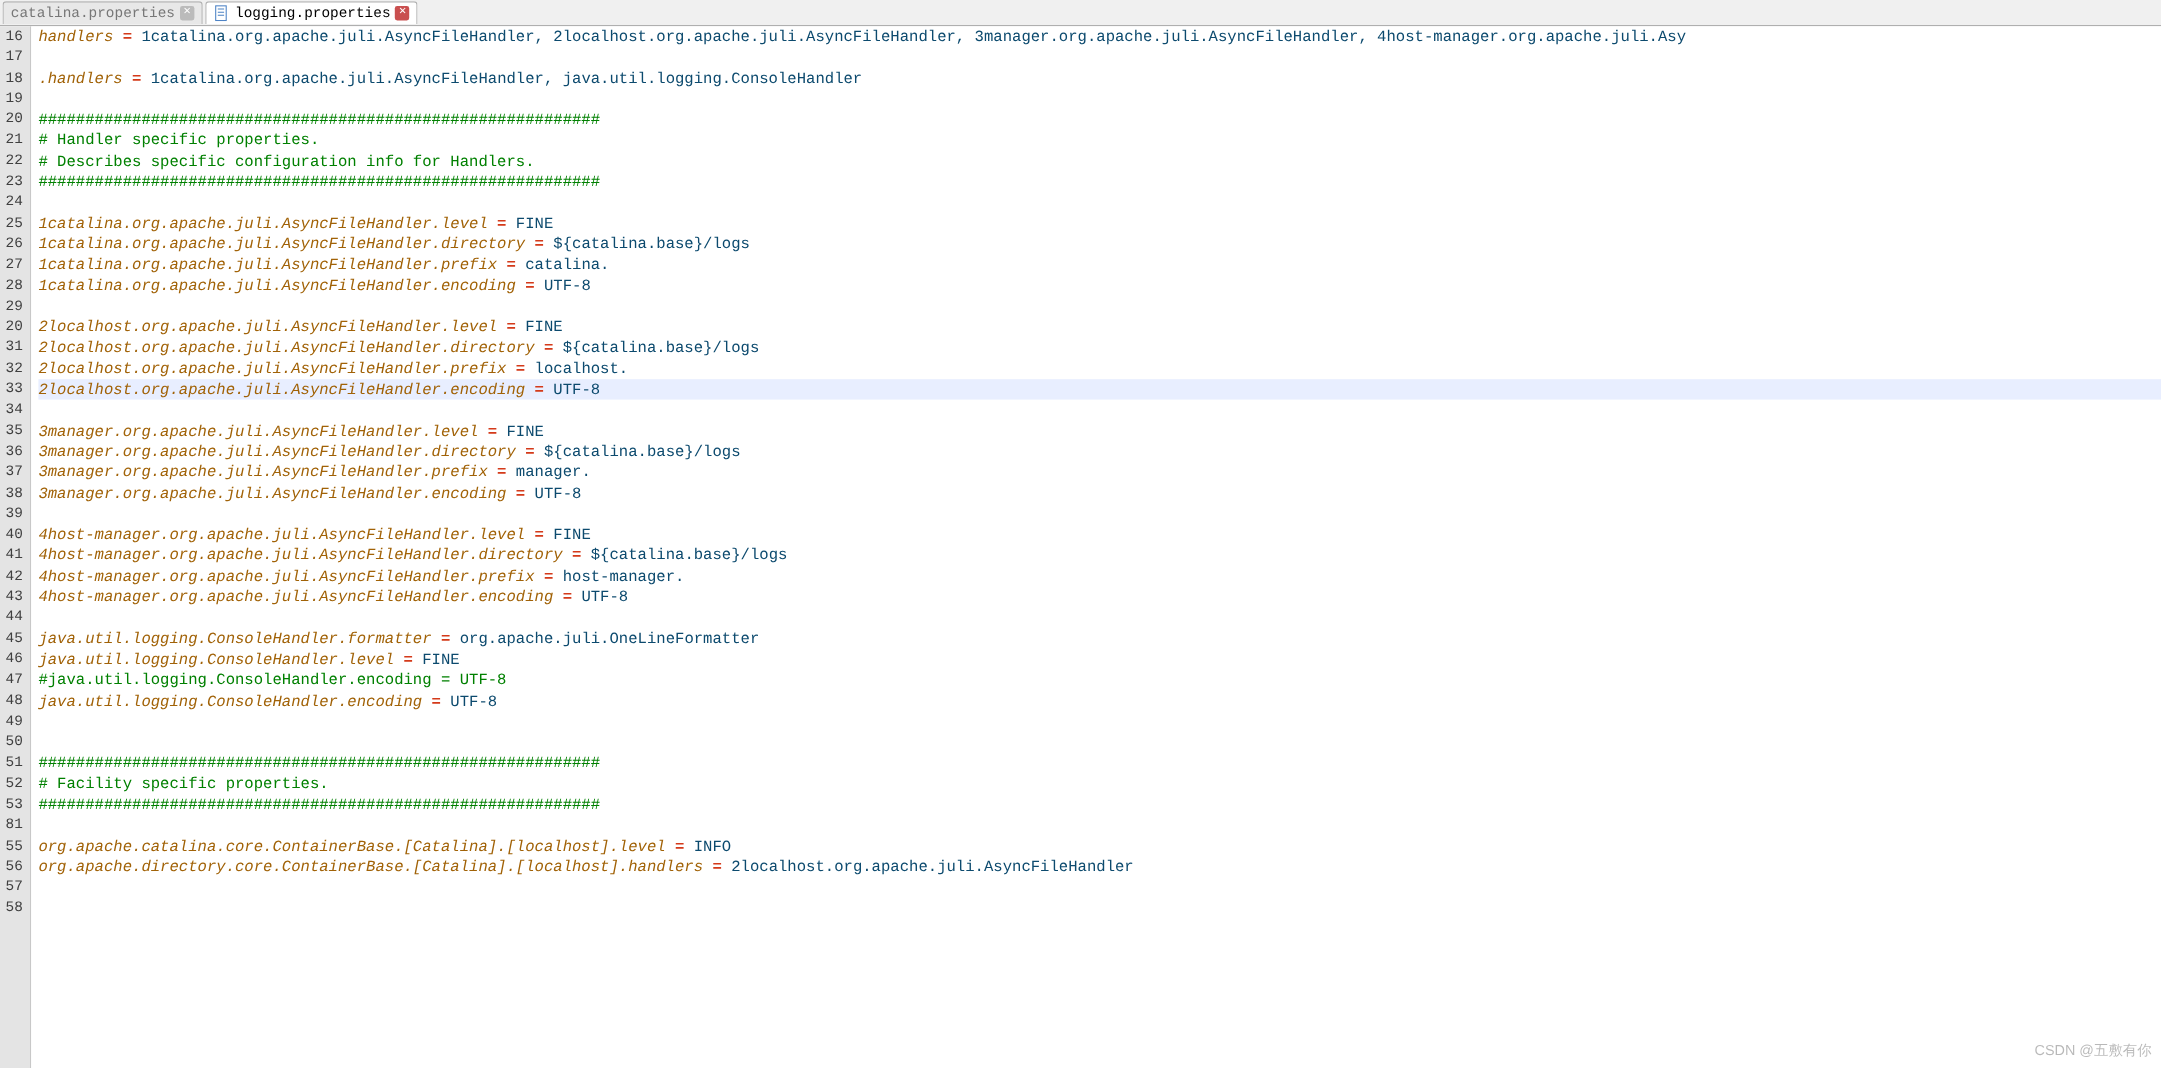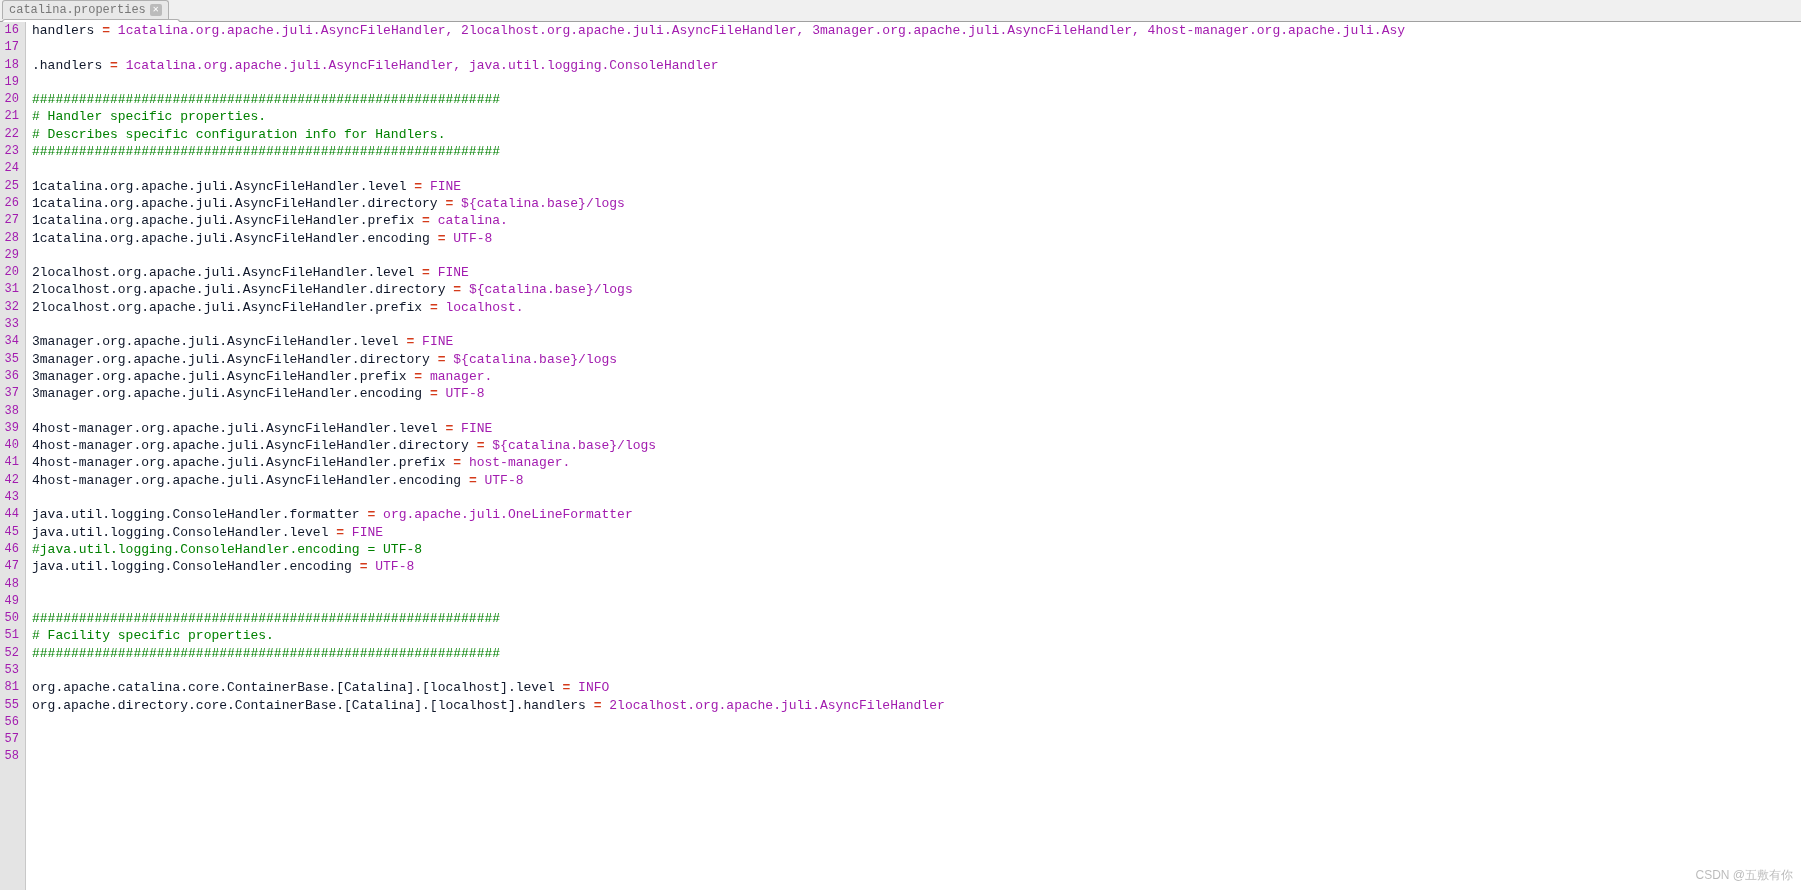--- a/index.html
+++ b/index.html
@@ -1,31 +1,31 @@
 <!DOCTYPE html>
 <html><head>
 <meta charset="utf-8">
 <style>
   * { box-sizing: border-box; margin: 0; padding: 0; }
   html, body { width: 100%; height: 100%; font-family: Consolas, "Courier New", monospace; font-size: 13px; background: #f4f4f4; overflow: hidden; }
-  .tab-bar { display: flex; align-items: flex-start; background: #f0f0f0; border-bottom: 1px solid #a0a0a0; height: 22px; padding-left: 2px; flex-direction: column; }
+  .tab-bar { display: flex; align-items: center; background: #f0f0f0; border-bottom: 1px solid #a0a0a0; height: 22px; padding-left: 2px; }
   .tab { display: flex; align-items: center; gap: 4px; padding: 2px 6px; background: #e8e8e8; border: 1px solid #b0b0b0; border-bottom: none; margin-right: 2px; font-size: 12px; color: #777; cursor: pointer; border-top-left-radius: 3px; border-top-right-radius: 3px; }
   .tab.active { background: #fff; color: #000; }
   .tab .close { width: 12px; height: 12px; display: inline-flex; align-items: center; justify-content: center; font-size: 10px; font-weight: bold; color: #fff; background: #c94f4f; border-radius: 2px; line-height: 1; }
   .tab .close.inactive { background: #bbb; }
   .file-icon { width: 14px; height: 14px; display:inline-block; }
   .editor-wrap { display: flex; height: calc(100% - 22px); background: #fff; }
-  .gutter { background: #e4e4e4; color: #a21caf; text-align: right; padding: 0 6px 0 4px; user-select: none; border-right: 1px solid #c8c8c8; min-width: 26px; }
+  .gutter { background: #e4e4e4; color: #404040; text-align: right; padding: 0 6px 0 4px; user-select: none; border-right: 1px solid #c8c8c8; min-width: 26px; }
   .gutter div { height: 17.3px; line-height: 17.3px; font-size: 12px; }
   .code { flex: 1; overflow-x: auto; background: #fff; padding-left: 6px; position: relative; }
   .line { height: 17.3px; line-height: 17.3px; white-space: pre; position: relative; }
   .line.hl { background: #e8eeff; }
-  .k { color: #0f172a; }    
+  .k { color: #a16207; font-style: italic; }    
   .eq { color: #d43a1a; font-weight: bold; }    
-  .v { color: #a21caf; }                            
+  .v { color: #0c4a6e; }                            
   .c { color: #008000; }
   .watermark { position: fixed; right: 8px; bottom: 6px; color: rgba(0,0,0,0.28); font-size: 12px; font-family: Arial, sans-serif; pointer-events: none; }
 </style>
 </head>
 <body>
 
 <div class="tab-bar">
   <div class="tab">
     <span>catalina.properties</span>
     <span class="close inactive">✕</span>
@@ -99,20 +99,21 @@
       <div class="line"><span class="c">############################################################</span></div>
       <div class="line">&nbsp;</div>
       <div class="line"><span class="k">1catalina.org.apache.juli.AsyncFileHandler.level </span><span class="eq">=</span><span class="v"> FINE</span></div>
       <div class="line"><span class="k">1catalina.org.apache.juli.AsyncFileHandler.directory </span><span class="eq">=</span><span class="v"> ${catalina.base}/logs</span></div>
       <div class="line"><span class="k">1catalina.org.apache.juli.AsyncFileHandler.prefix </span><span class="eq">=</span><span class="v"> catalina.</span></div>
       <div class="line"><span class="k">1catalina.org.apache.juli.AsyncFileHandler.encoding </span><span class="eq">=</span><span class="v"> UTF-8</span></div>
       <div class="line">&nbsp;</div>
       <div class="line"><span class="k">2localhost.org.apache.juli.AsyncFileHandler.level </span><span class="eq">=</span><span class="v"> FINE</span></div>
       <div class="line"><span class="k">2localhost.org.apache.juli.AsyncFileHandler.directory </span><span class="eq">=</span><span class="v"> ${catalina.base}/logs</span></div>
       <div class="line"><span class="k">2localhost.org.apache.juli.AsyncFileHandler.prefix </span><span class="eq">=</span><span class="v"> localhost.</span></div>
+      <div class="line hl"><span class="k">2localhost.org.apache.juli.AsyncFileHandler.encoding </span><span class="eq">=</span><span class="v"> UTF-8</span></div>
       <div class="line">&nbsp;</div>
       <div class="line"><span class="k">3manager.org.apache.juli.AsyncFileHandler.level </span><span class="eq">=</span><span class="v"> FINE</span></div>
       <div class="line"><span class="k">3manager.org.apache.juli.AsyncFileHandler.directory </span><span class="eq">=</span><span class="v"> ${catalina.base}/logs</span></div>
       <div class="line"><span class="k">3manager.org.apache.juli.AsyncFileHandler.prefix </span><span class="eq">=</span><span class="v"> manager.</span></div>
       <div class="line"><span class="k">3manager.org.apache.juli.AsyncFileHandler.encoding </span><span class="eq">=</span><span class="v"> UTF-8</span></div>
       <div class="line">&nbsp;</div>
       <div class="line"><span class="k">4host-manager.org.apache.juli.AsyncFileHandler.level </span><span class="eq">=</span><span class="v"> FINE</span></div>
       <div class="line"><span class="k">4host-manager.org.apache.juli.AsyncFileHandler.directory </span><span class="eq">=</span><span class="v"> ${catalina.base}/logs</span></div>
       <div class="line"><span class="k">4host-manager.org.apache.juli.AsyncFileHandler.prefix </span><span class="eq">=</span><span class="v"> host-manager.</span></div>
       <div class="line"><span class="k">4host-manager.org.apache.juli.AsyncFileHandler.encoding </span><span class="eq">=</span><span class="v"> UTF-8</span></div>

